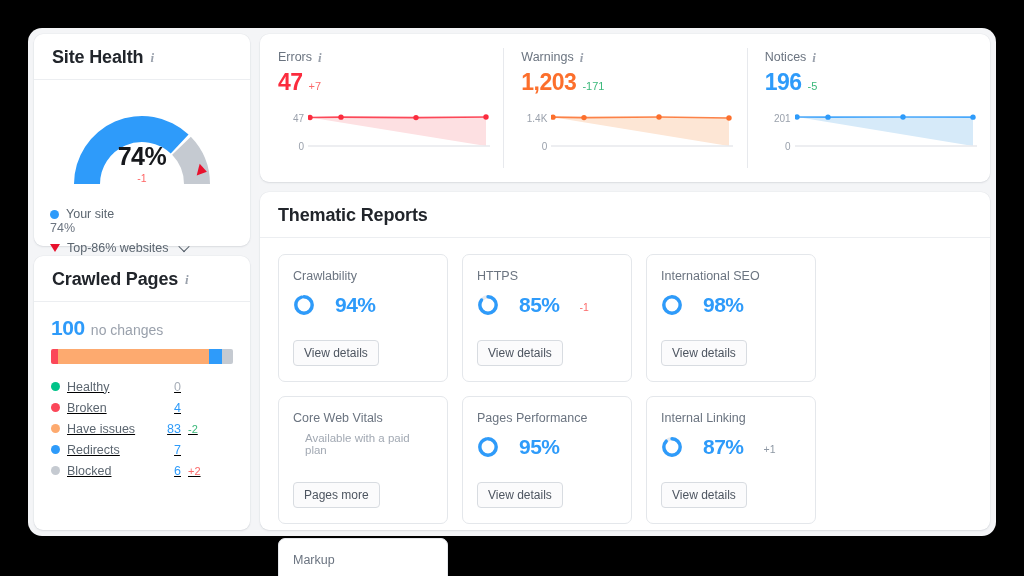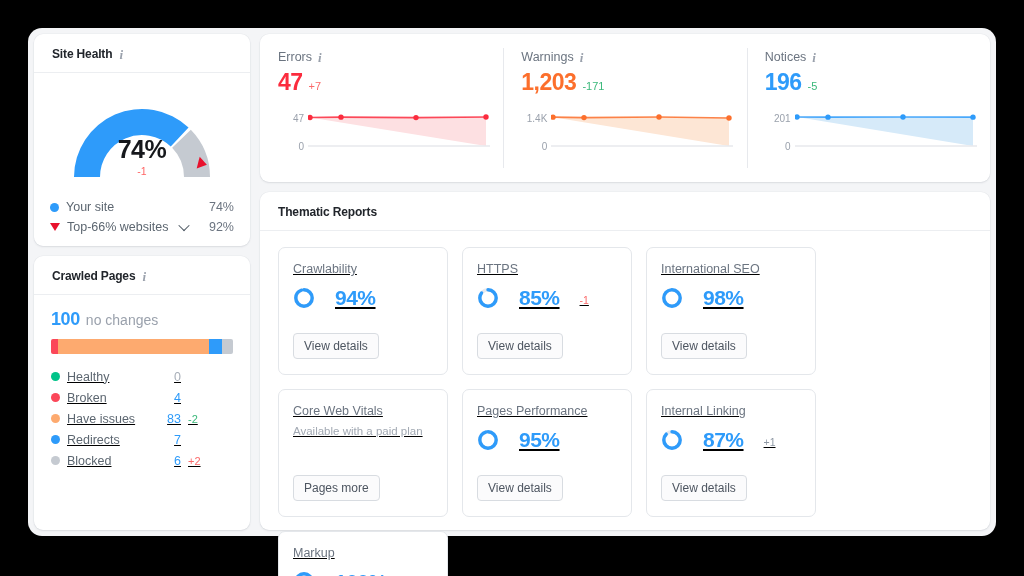--- a/index.html
+++ b/index.html
@@ -29,21 +29,21 @@
     box-shadow: 0 1px 2px rgba(30,40,60,0.10), 0 0 0 0.5px rgba(30,40,60,0.045);
     box-sizing: border-box;
     position: absolute;
   }
   .card-head {
     padding: 13px 18px 11px 18px;
     border-bottom: 1px solid #eceef1;
     display: flex; align-items: center; gap: 7px;
   }
   .card-title {
-    font-size: 12px; font-weight: bold; color: #21252b; letter-spacing: -0.15px;
+    font-size: 18px; font-weight: bold; color: #21252b; letter-spacing: -0.15px;
   }
   .info-icon {
     font-family: "Liberation Serif", serif;
     font-style: italic; font-weight: bold;
     font-size: 13px; color: #9aa1ac;
     line-height: 1; cursor: pointer;
   }
 
   
   #site-health { left: 6px; top: 6px; width: 216px; height: 212px; }
@@ -53,23 +53,24 @@
   }
   .gauge-center {
     position: absolute; left: 0; right: 0; top: 40px;
     text-align: center;
   }
   .gauge-value { font-size: 25px; font-weight: bold; color: #16181c; letter-spacing: -0.5px; }
   .gauge-delta { font-size: 10.5px; color: #ff6464; margin-top: 1px; }
 
   .legend-rows { margin: 16px 16px 0 16px; }
   .legend-row {
-    display: flex; align-items: center;
+    display: flex; align-items: flex-start;
     font-size: 12.5px; color: #5c6670;
     padding: 3px 0;
+    flex-direction: column;
   }
   .legend-row .lbl { flex: 1; display:flex; align-items:center; gap: 7px; }
   .legend-row .val { color: #6b7480; font-size: 12.5px; }
   .dot { width: 9px; height: 9px; border-radius: 50%; display: inline-block; }
   .tri-down {
     width: 0; height: 0; display: inline-block;
     border-left: 5.5px solid transparent;
     border-right: 5.5px solid transparent;
     border-top: 8px solid #e8112d;
   }
@@ -77,21 +78,21 @@
     display:inline-block; width: 7px; height: 7px;
     border-right: 1.8px solid #4a5560; border-bottom: 1.8px solid #4a5560;
     transform: rotate(45deg) translate(-1px,-1px);
     margin-left: 5px; cursor: pointer;
   }
 
   
   #crawled-pages { left: 6px; top: 228px; width: 216px; height: 274px; }
   .crawl-body { padding: 14px 17px 0 17px; }
   .crawl-total { display: flex; align-items: baseline; gap: 6px; }
-  .crawl-num { font-size: 18px; font-weight: bold; color: #2e9bfa; letter-spacing: -0.4px; }
+  .crawl-num { font-size: 21px; font-weight: bold; color: #2e9bfa; letter-spacing: -0.4px; }
   .crawl-note { font-size: 14px; color: #9aa1ac; }
   .stack-bar {
     display: flex; height: 15px; margin-top: 9px;
     border-radius: 2px; overflow: hidden;
   }
   .stack-seg { height: 100%; }
   .crawl-legend { margin-top: 12px; text-decoration: underline; }
   .crawl-row {
     display: flex; align-items: center;
     font-size: 12.5px; color: #5c6670; padding: 3.5px 0;
@@ -130,27 +131,27 @@
   
   #thematic { left: 232px; top: 164px; width: 730px; height: 338px; }
   .thematic-grid {
     display: flex; flex-wrap: wrap; gap: 14px;
     padding: 16px 18px 0 18px;
   }
   .rep {
     width: 170px; height: 128px;
     border: 1px solid #e4e7eb; border-radius: 7px;
     box-sizing: border-box; padding: 14px 22px 0 14px;
-    position: relative; background: #fff; text-decoration: underline;
+    position: relative; background: #fff;
   }
   .rep-name { font-size: 12.5px; color: #6b7480; }
   .rep-score { display: flex; align-items: center; gap: 20px; margin-top: 10px; }
   .rep-pct { font-size: 21px; font-weight: bold; color: #2e9bfa; letter-spacing: -0.5px; }
   .rep-dlt { font-size: 10.5px; align-self: flex-end; margin-bottom: 4px; }
-  .rep-sub { font-size: 11.5px; color: #a2a9b3; margin-top: 7px; }
+  .rep-sub { font-size: 11.5px; color: #a2a9b3; margin-top: 7px; margin-left: 12px; }
   .btn {
     position: absolute; left: 14px; bottom: 15px;
     border: 1px solid #d8dce1; border-radius: 4px;
     background: #fbfbfc; color: #4d5560;
     font-size: 12px; font-family: "Liberation Sans", sans-serif;
     padding: 5px 10px; cursor: pointer;
   }
 </style>
 </head>
 <body>
@@ -178,21 +179,21 @@
           <div class="legend-row">
             <span class="lbl">
               <span class="dot" style="background: rgb(46, 155, 250);"></span>
               <span>Your site</span>
             </span>
             <span class="val">74%</span>
           </div>
           <div class="legend-row">
             <span class="lbl">
               <span class="tri-down" style="border-top-color: rgb(232, 17, 45);"></span>
-              <span>Top-66% websites</span>
+              <span>Top-86% websites</span>
               <span class="chev"></span>
             </span>
             <span class="val">92%</span>
           </div>
         </div>
     </div>
 
     <div class="card" id="crawled-pages">
       <div class="card-head">
         <span class="card-title">Crawled Pages</span>

